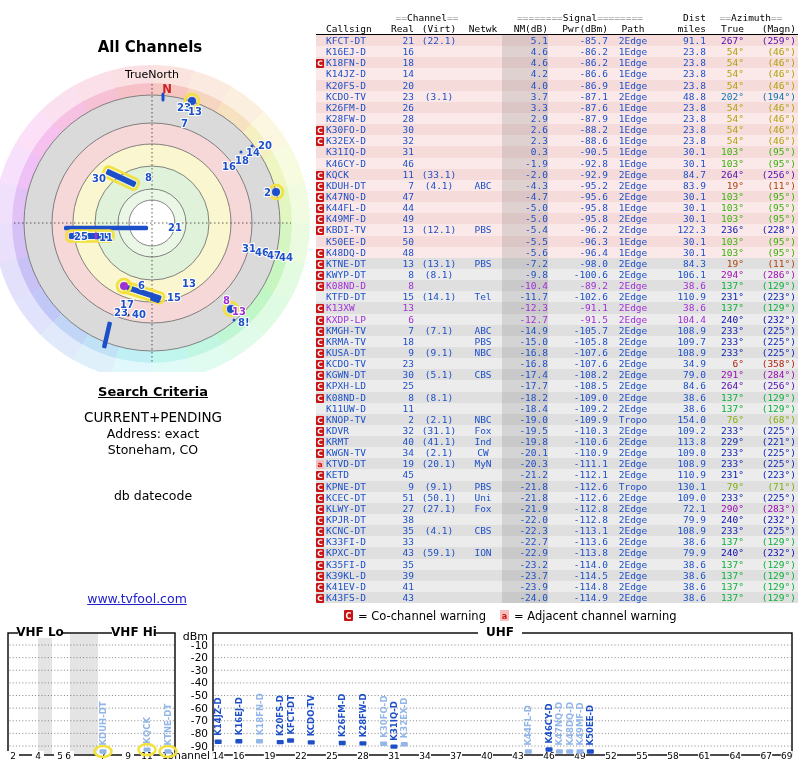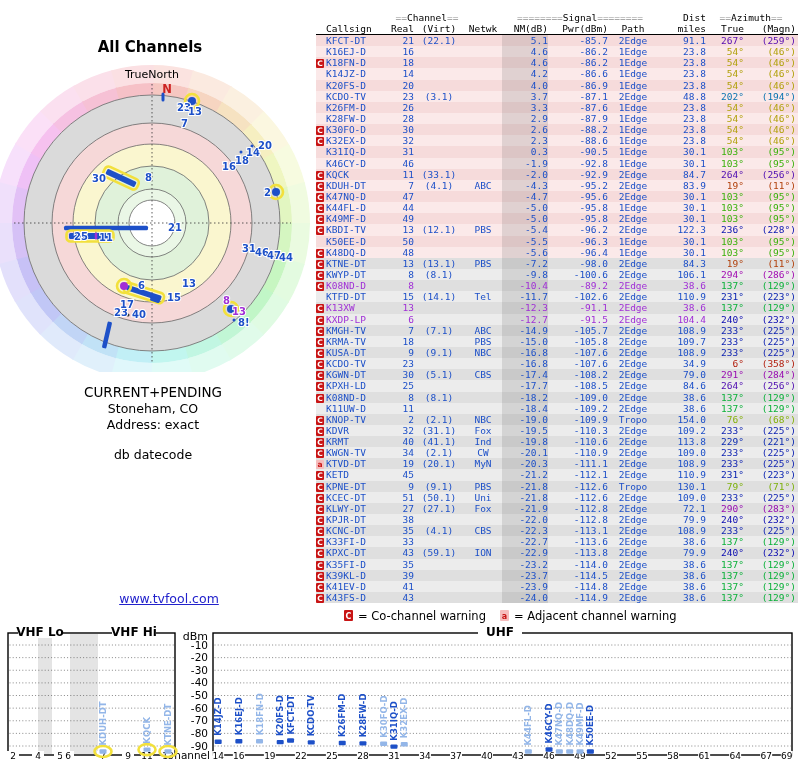--- a/index.html
+++ b/index.html
@@ -7,23 +7,23 @@
          font-family:"DejaVu Sans",sans-serif;}
   svg{position:absolute;left:0;top:0;}
   #polar-svg{left:0;top:0;}
   #bands-svg{left:0;top:0;}
   
   .search-block{position:absolute;left:38px;top:384px;width:230px;text-align:center;
     font-family:"DejaVu Sans",sans-serif;font-size:12.5px;color:#000;}
   .search-heading{font-weight:bold;text-decoration:underline;font-size:13px;margin-bottom:10px;}
   .search-mode{font-size:13.5px;margin-bottom:1px;}
   .search-line{line-height:16px;}
-  .db-label{margin-top:14px;line-height:16px;}
+  .db-label{margin-top:30px;line-height:16px;}
   .db-code{line-height:16px;}
-  .site-link{position:absolute;left:54px;top:588px;width:230px;text-align:center;}
+  .site-link{position:absolute;left:22px;top:588px;width:230px;text-align:center;}
   .site-link a{color:#2222cc;font-size:12.5px;text-decoration:underline;font-family:"DejaVu Sans",sans-serif;}
   
   #signal-table{position:absolute;left:316px;top:13px;width:482px;}
   .trow{display:flex;height:11.15px;line-height:11.3px;font-family:"DejaVu Sans Mono",monospace;
         font-size:9.5px;white-space:pre;}
   .hrow1{height:10px;line-height:10px;}
   .hrow2{height:11px;line-height:11px;border-bottom:1px solid #000;}
   .c-m{width:10px;} .c-cs{width:64px;} .c-re{width:24px;text-align:right;}
   .c-vi{width:50px;text-align:center;} .c-nw{width:38px;text-align:center;}
   .c-nm{width:46px;text-align:right;} .c-pw{width:60px;text-align:right;}
@@ -147,23 +147,24 @@
       <text x="120" y="308" font-size="10" font-weight="bold" fill="#1d50c8" font-family="&quot;DejaVu Sans&quot;,sans-serif" paint-order="stroke" stroke="#ffffff" stroke-width="2">17</text>
       <text x="132" y="318" font-size="10" font-weight="bold" fill="#1d50c8" font-family="&quot;DejaVu Sans&quot;,sans-serif" paint-order="stroke" stroke="#ffffff" stroke-width="2">40</text>
       <text x="168" y="231" font-size="10" font-weight="bold" fill="#1d50c8" font-family="&quot;DejaVu Sans&quot;,sans-serif" paint-order="stroke" stroke="#ffffff" stroke-width="2">21</text>
       <text x="74" y="240" font-size="10" font-weight="bold" fill="#1d50c8" font-family="&quot;DejaVu Sans&quot;,sans-serif" paint-order="stroke" stroke="#ffffff" stroke-width="2">25</text>
       <text x="99" y="241" font-size="10" font-weight="bold" fill="#1d50c8" font-family="&quot;DejaVu Sans&quot;,sans-serif" paint-order="stroke" stroke="#ffffff" stroke-width="2">11</text>
       <text x="92" y="182" font-size="10" font-weight="bold" fill="#1d50c8" font-family="&quot;DejaVu Sans&quot;,sans-serif" paint-order="stroke" stroke="#ffffff" stroke-width="2">30</text>
       <text x="145" y="181" font-size="10" font-weight="bold" fill="#1d50c8" font-family="&quot;DejaVu Sans&quot;,sans-serif" paint-order="stroke" stroke="#ffffff" stroke-width="2">8</text>
     </svg>
 
   <div class="search-block">
+    <div class="search-heading">Search Criteria</div>
     <div class="search-mode">CURRENT+PENDING</div>
+    <div class="search-line">Address: exact</div>
     <div class="search-line">Stoneham, CO</div>
-    <div class="search-line">Address: exact</div>
     <div class="db-label">db datecode</div>
   </div>
 
   <div class="site-link">
     <a href="#">www.tvfool.com</a>
   </div>
 
   <div id="signal-table">
       <div class="trow hrow1"><span class="" style="width: 74px;"></span><span class="" style="width: 74px; text-align: center;"><span class="eq">==</span><span class="hdr">Channel</span><span class="eq">==</span></span><span class="" style="width: 38px;"></span><span class="" style="width: 156px; text-align: center;"><span class="eq">========</span><span class="hdr">Signal</span><span class="eq">========</span></span><span class="c-mi hdr">Dist</span><span class="" style="width: 90px; text-align: center;"><span class="eq">==</span><span class="hdr">Azimuth</span><span class="eq">==</span></span></div>
       <div class="trow hrow2"><span class="hdr" style="width: 74px; padding-left: 10px; box-sizing: border-box;">Callsign</span><span class="c-re hdr">Real</span><span class="c-vi hdr">(Virt)</span><span class="c-nw hdr">Netwk</span><span class="c-nm hdr">NM(dB)</span><span class="c-pw hdr">Pwr(dBm)</span><span class="c-pa hdr">Path</span><span class="c-mi hdr">miles</span><span class="c-tr hdr">True</span><span class="c-mg hdr">(Magn)</span></div>

